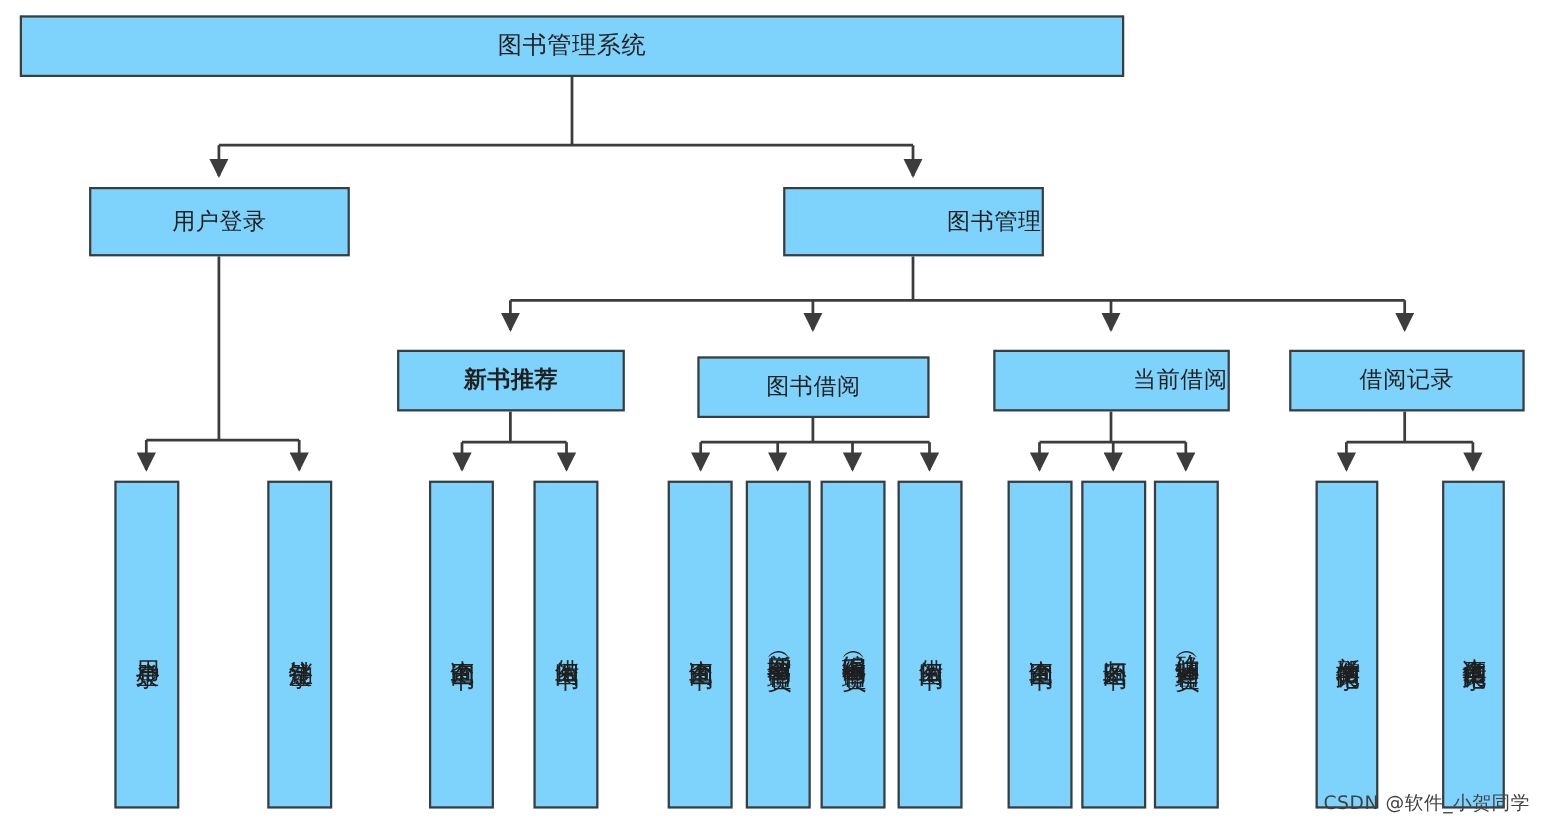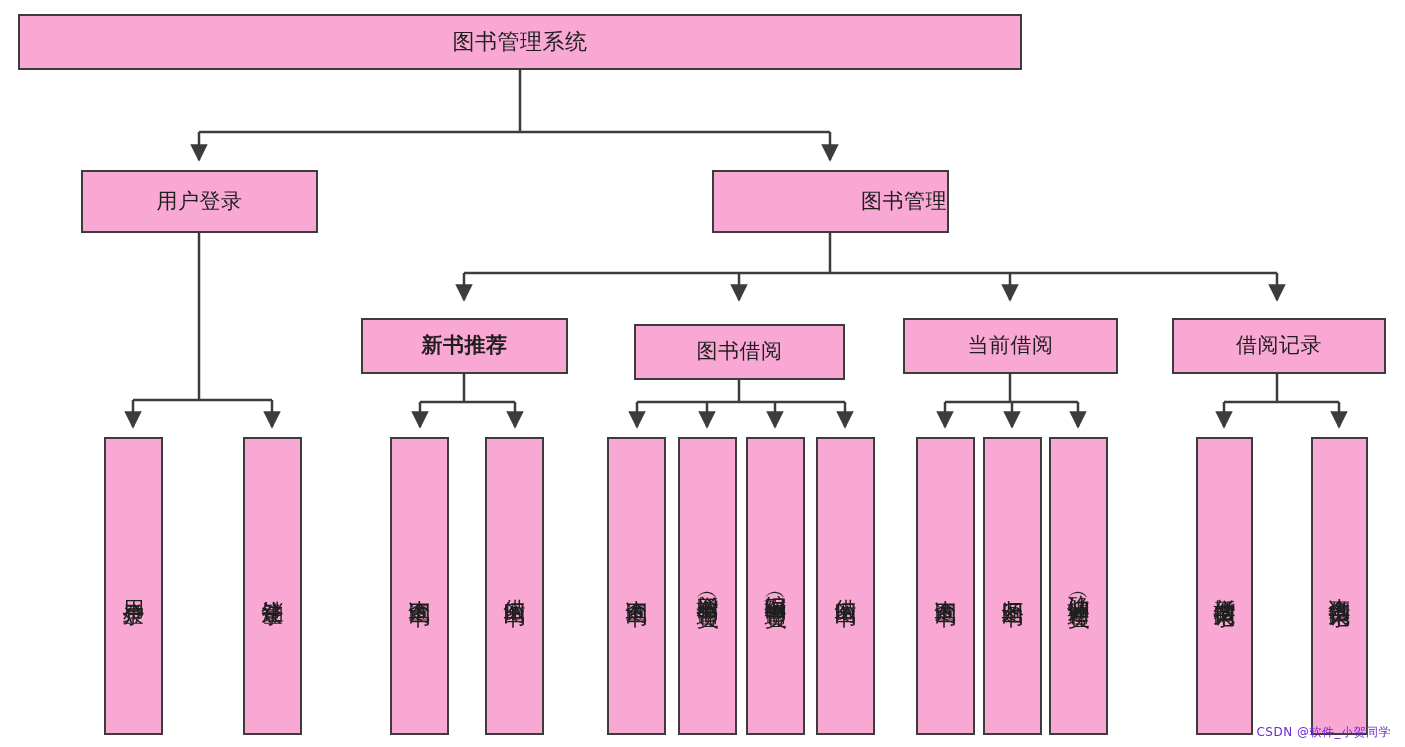--- a/index.html
+++ b/index.html
@@ -21,21 +21,21 @@
     position: absolute;
     left: 0;
     top: 0;
     width: 1405px;
     height: 747px;
     pointer-events: none;
   }
   .node {
     position: absolute;
     box-sizing: border-box;
-    background: #f9a8d4;
+    background: #7dd3fc;
     border: 2.5px solid #3c3c3c;
     display: flex;
     align-items: center;
     justify-content: center;
     color: #1f1f1f;
   }
   .node .label {
     display: block;
     text-align: center;
     line-height: 1.22;
@@ -59,22 +59,22 @@
     text-orientation: upright;
     font-size: 22px;
     line-height: 1.18;
     letter-spacing: 2px;
     white-space: nowrap;
   }
   .watermark {
     position: absolute;
     right: 14px;
     bottom: 6px;
-    font-size: 12px;
-    color: #6d28d9;
+    font-size: 17px;
+    color: #404040;
     letter-spacing: 0.5px;
     white-space: nowrap;
     font-family: "DejaVu Sans", "Liberation Sans", sans-serif;
   }
 </style>
 </head>
 <body>
 
 <div id="canvas">
 
@@ -141,21 +141,21 @@
   </div>
 
   <div class="node horiz" style="left:361px; top:318px; width:207px; height:56px;font-weight:bold;">
     <span class="label">新书推荐</span>
   </div>
 
   <div class="node horiz" style="left:634px; top:324px; width:211px; height:56px;">
     <span class="label">图书借阅</span>
   </div>
 
-  <div class="node horiz" style="left:903px; top:318px; width:215px; height:56px;">
+  <div class="node horiz" style="left:903px; top:318px; width:215px; height:56px;justify-content:flex-end;">
     <span class="label">当前借阅</span>
   </div>
 
   <div class="node horiz" style="left:1172px; top:318px; width:214px; height:56px;">
     <span class="label">借阅记录</span>
   </div>
 
   <div class="node vert" style="left:104px; top:437px; width:59px; height:298px;">
     <span class="label">用户登录</span>
   </div>

